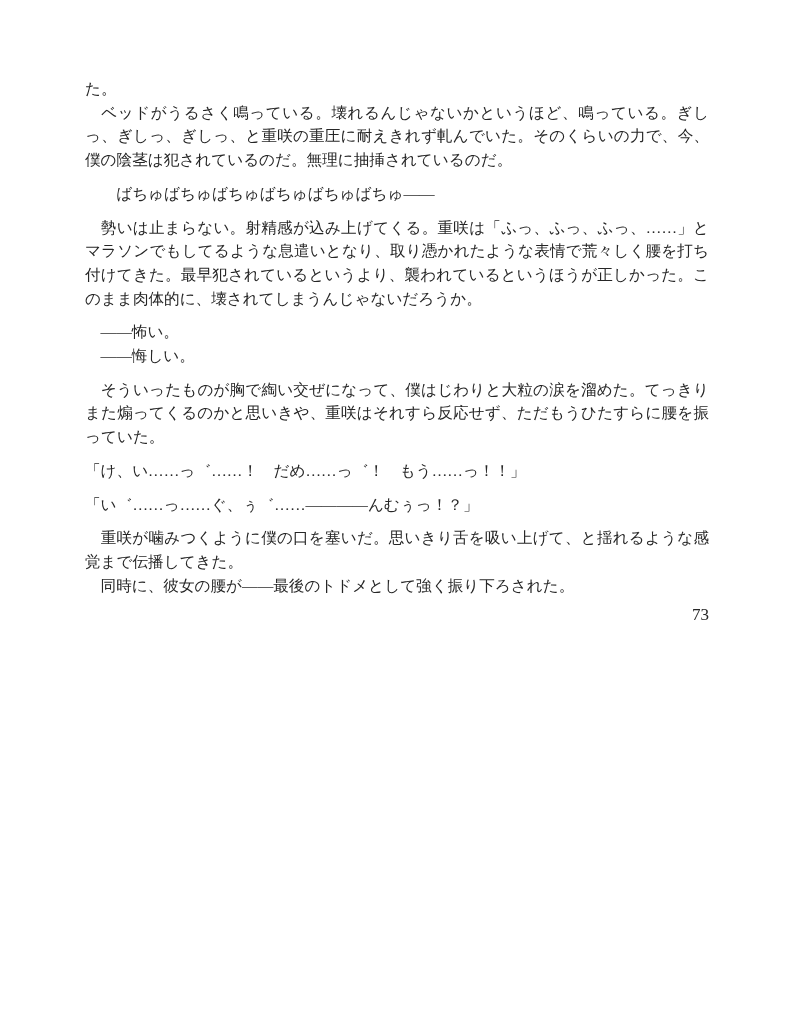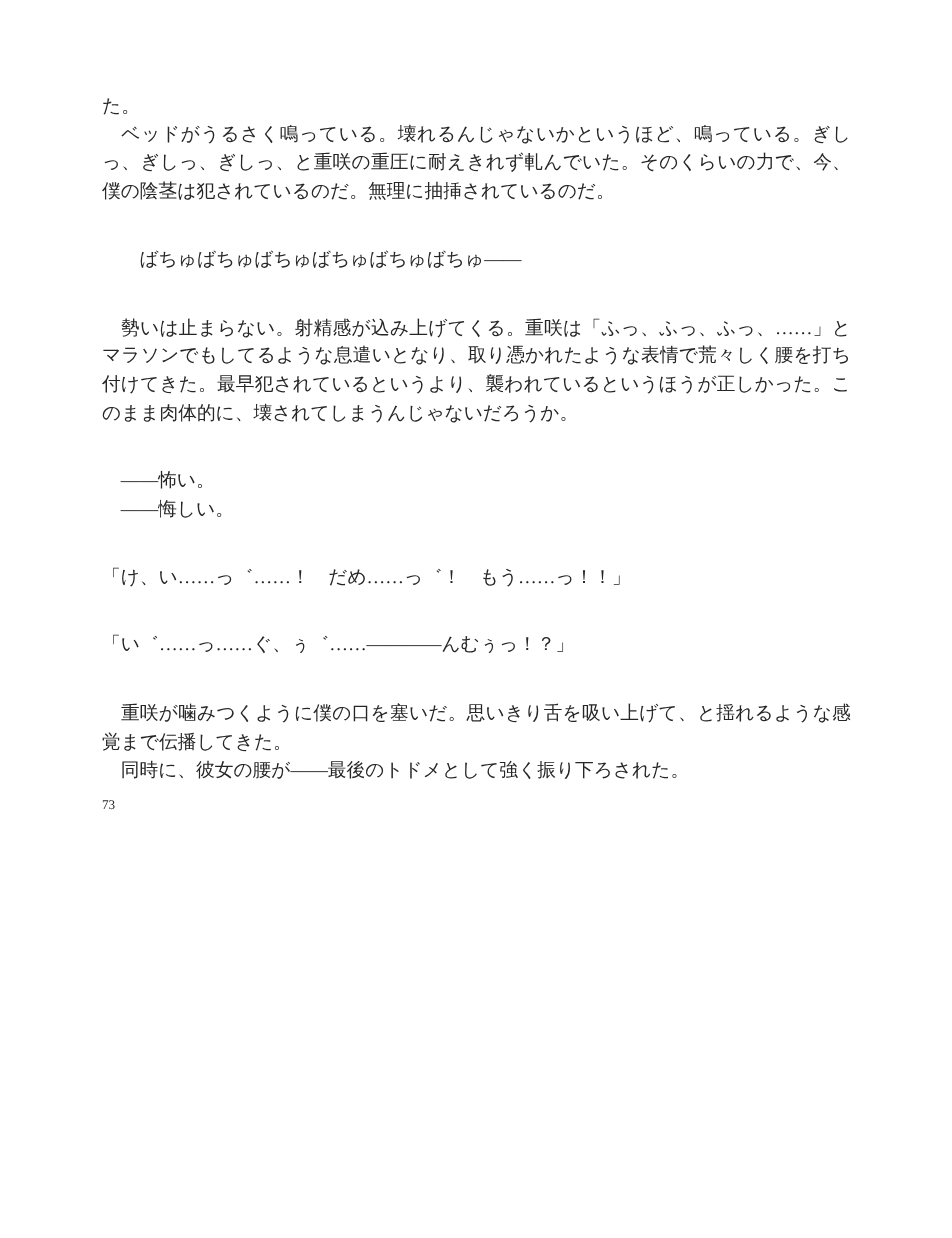--- a/index.html
+++ b/index.html
@@ -26,40 +26,41 @@
     letter-spacing: 0;
   }
   p.block {
     margin: 0;
     padding: 0;
     text-indent: 0;
     word-break: normal;
     overflow-wrap: break-word;
   }
   p.gap {
-    margin-top: 33px;
+    margin-top: 10px;
   }
   .footer {
     width: 624px;
     margin-top: 6px;
-    text-align: left;
-    font-size: 11px;
+    text-align: right;
+    font-size: 17px;
     line-height: 23.7px;
   }
 </style>
 </head>
 <body>
 
 <div class="page">
   <div class="doc">
     <p class="block">た。</p>
     <p class="block">　ベッドがうるさく鳴っている。壊れるんじゃないかというほど、鳴っている。ぎしっ、ぎしっ、ぎしっ、と重咲の重圧に耐えきれず軋んでいた。そのくらいの力で、今、僕の陰茎は犯されているのだ。無理に抽挿されているのだ。</p>
     <p class="block gap">　　ばちゅばちゅばちゅばちゅばちゅばちゅ――</p>
     <p class="block gap">　勢いは止まらない。射精感が込み上げてくる。重咲は「ふっ、ふっ、ふっ、……」とマラソンでもしてるような息遣いとなり、取り憑かれたような表情で荒々しく腰を打ち付けてきた。最早犯されているというより、襲われているというほうが正しかった。このまま肉体的に、壊されてしまうんじゃないだろうか。</p>
     <p class="block gap">　――怖い。</p>
     <p class="block">　――悔しい。</p>
+    <p class="block gap">　そういったものが胸で綯い交ぜになって、僕はじわりと大粒の涙を溜めた。てっきりまた煽ってくるのかと思いきや、重咲はそれすら反応せず、ただもうひたすらに腰を振っていた。</p>
     <p class="block gap">「け、い……っ゛……！　だめ……っ゛！　もう……っ！！」</p>
     <p class="block gap">「い゛……っ……ぐ、ぅ゛……――――んむぅっ！？」</p>
     <p class="block gap">　重咲が噛みつくように僕の口を塞いだ。思いきり舌を吸い上げて、と揺れるような感覚まで伝播してきた。</p>
     <p class="block">　同時に、彼女の腰が――最後のトドメとして強く振り下ろされた。</p>
   </div>
   <div class="footer">73</div>
 </div>
 
 </body></html>

